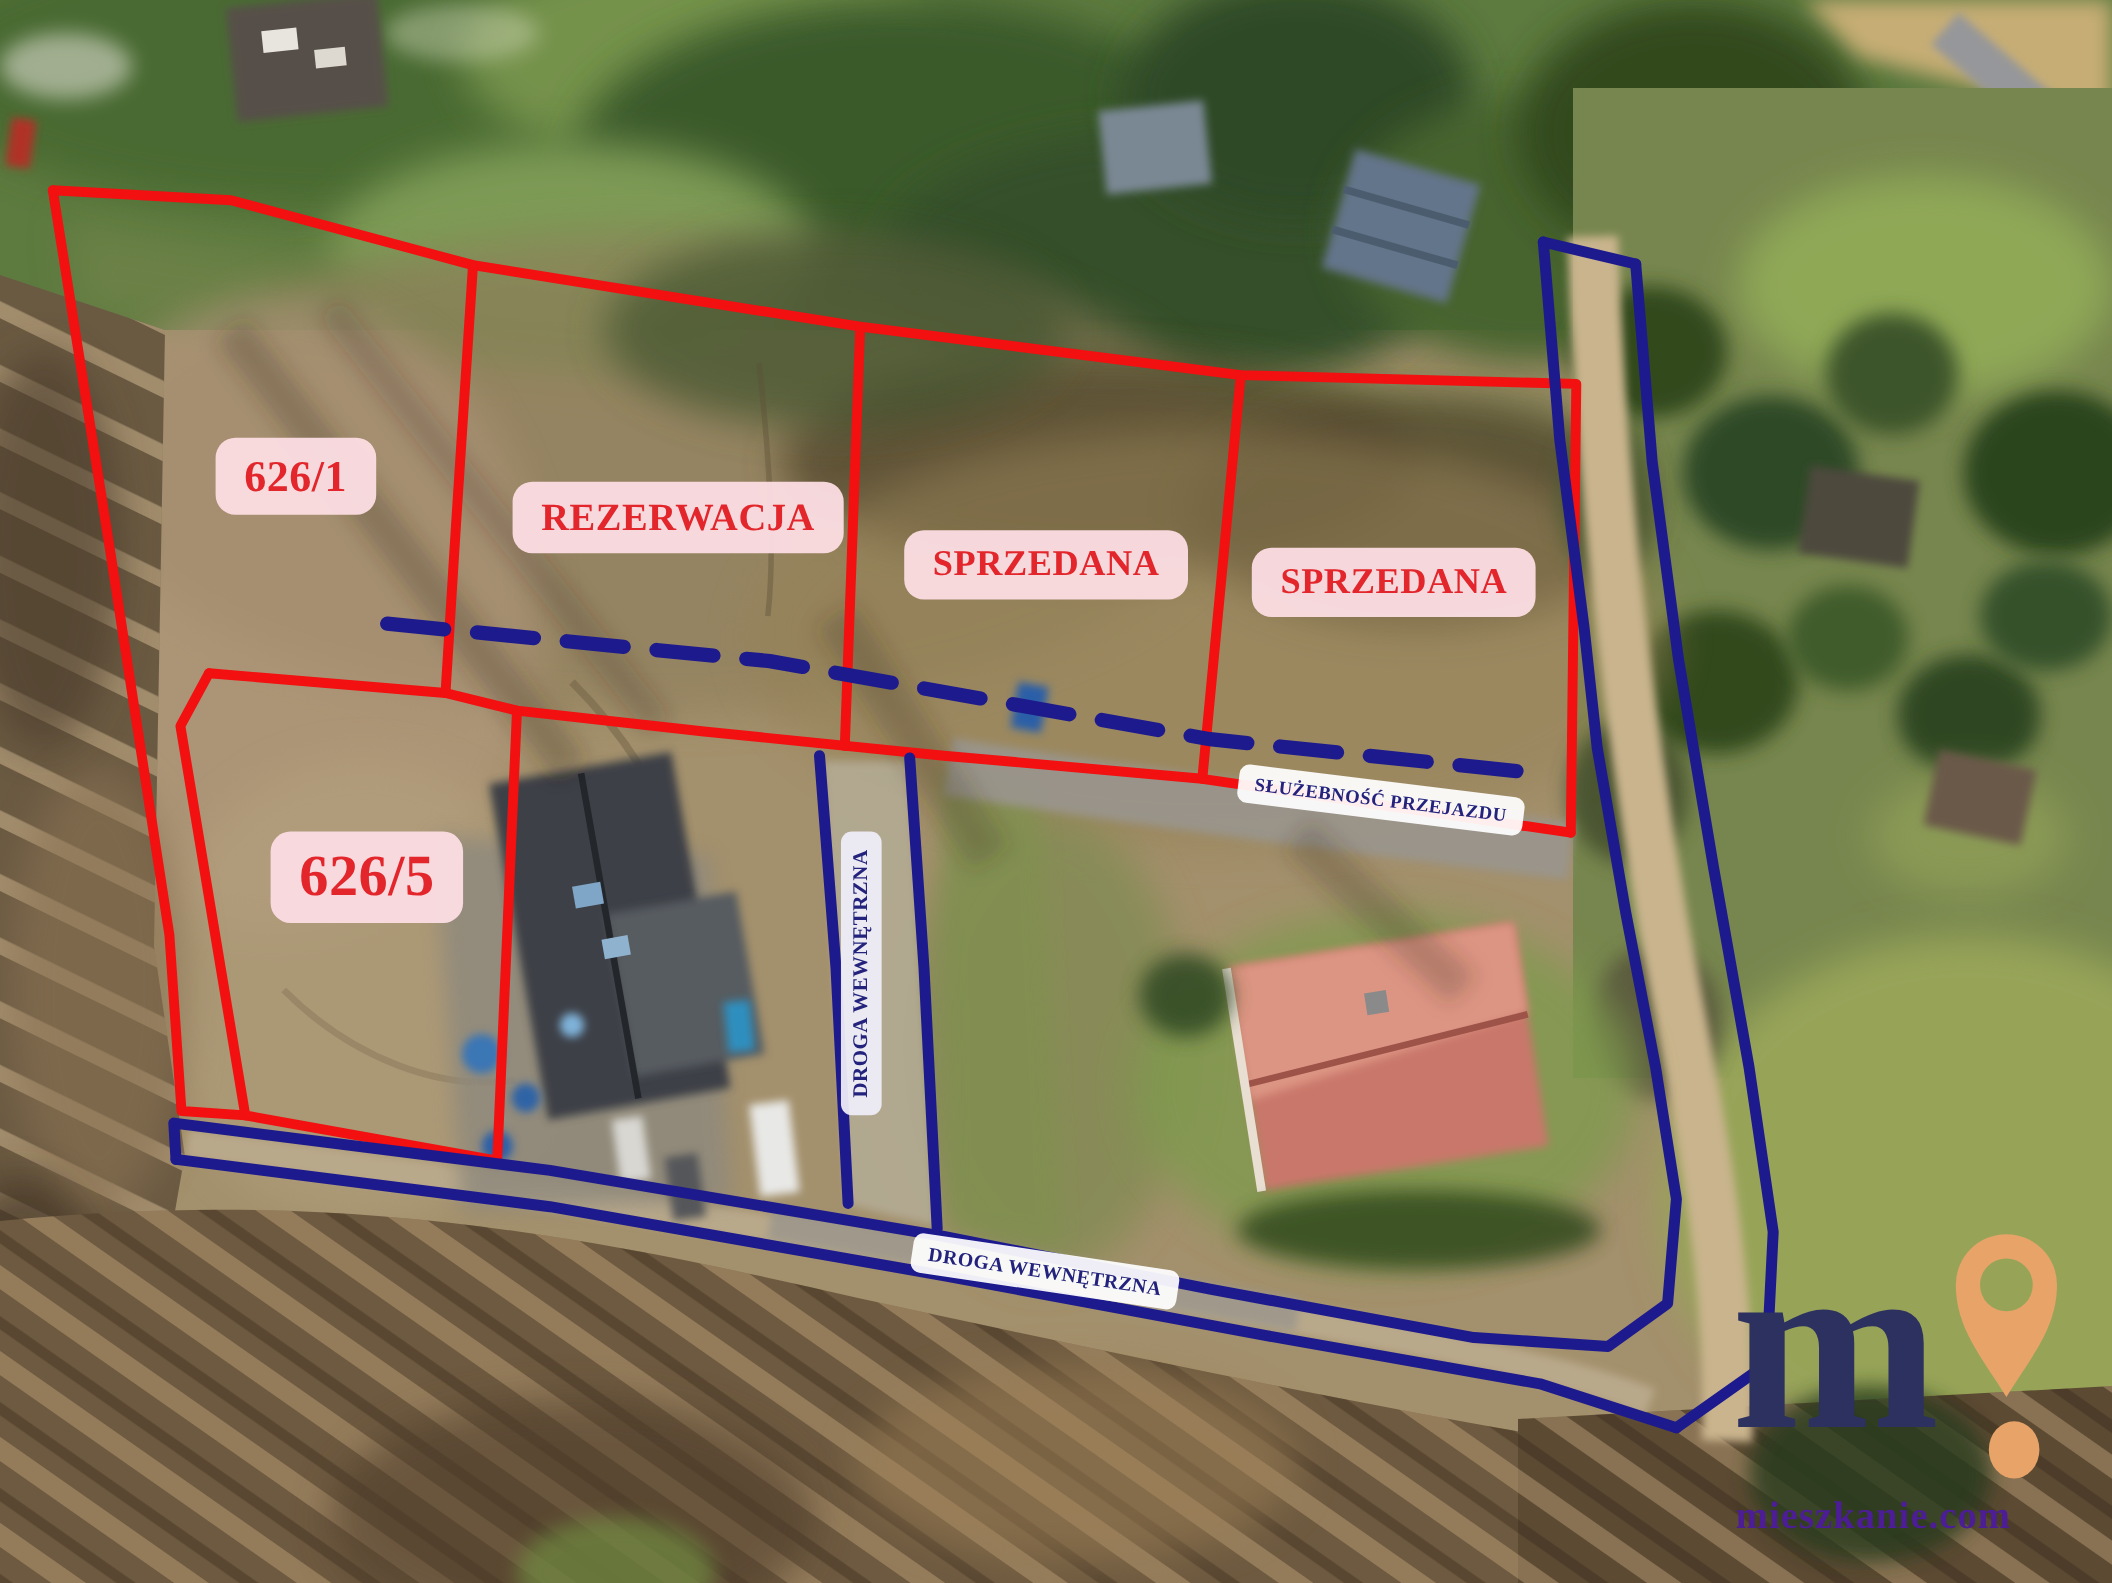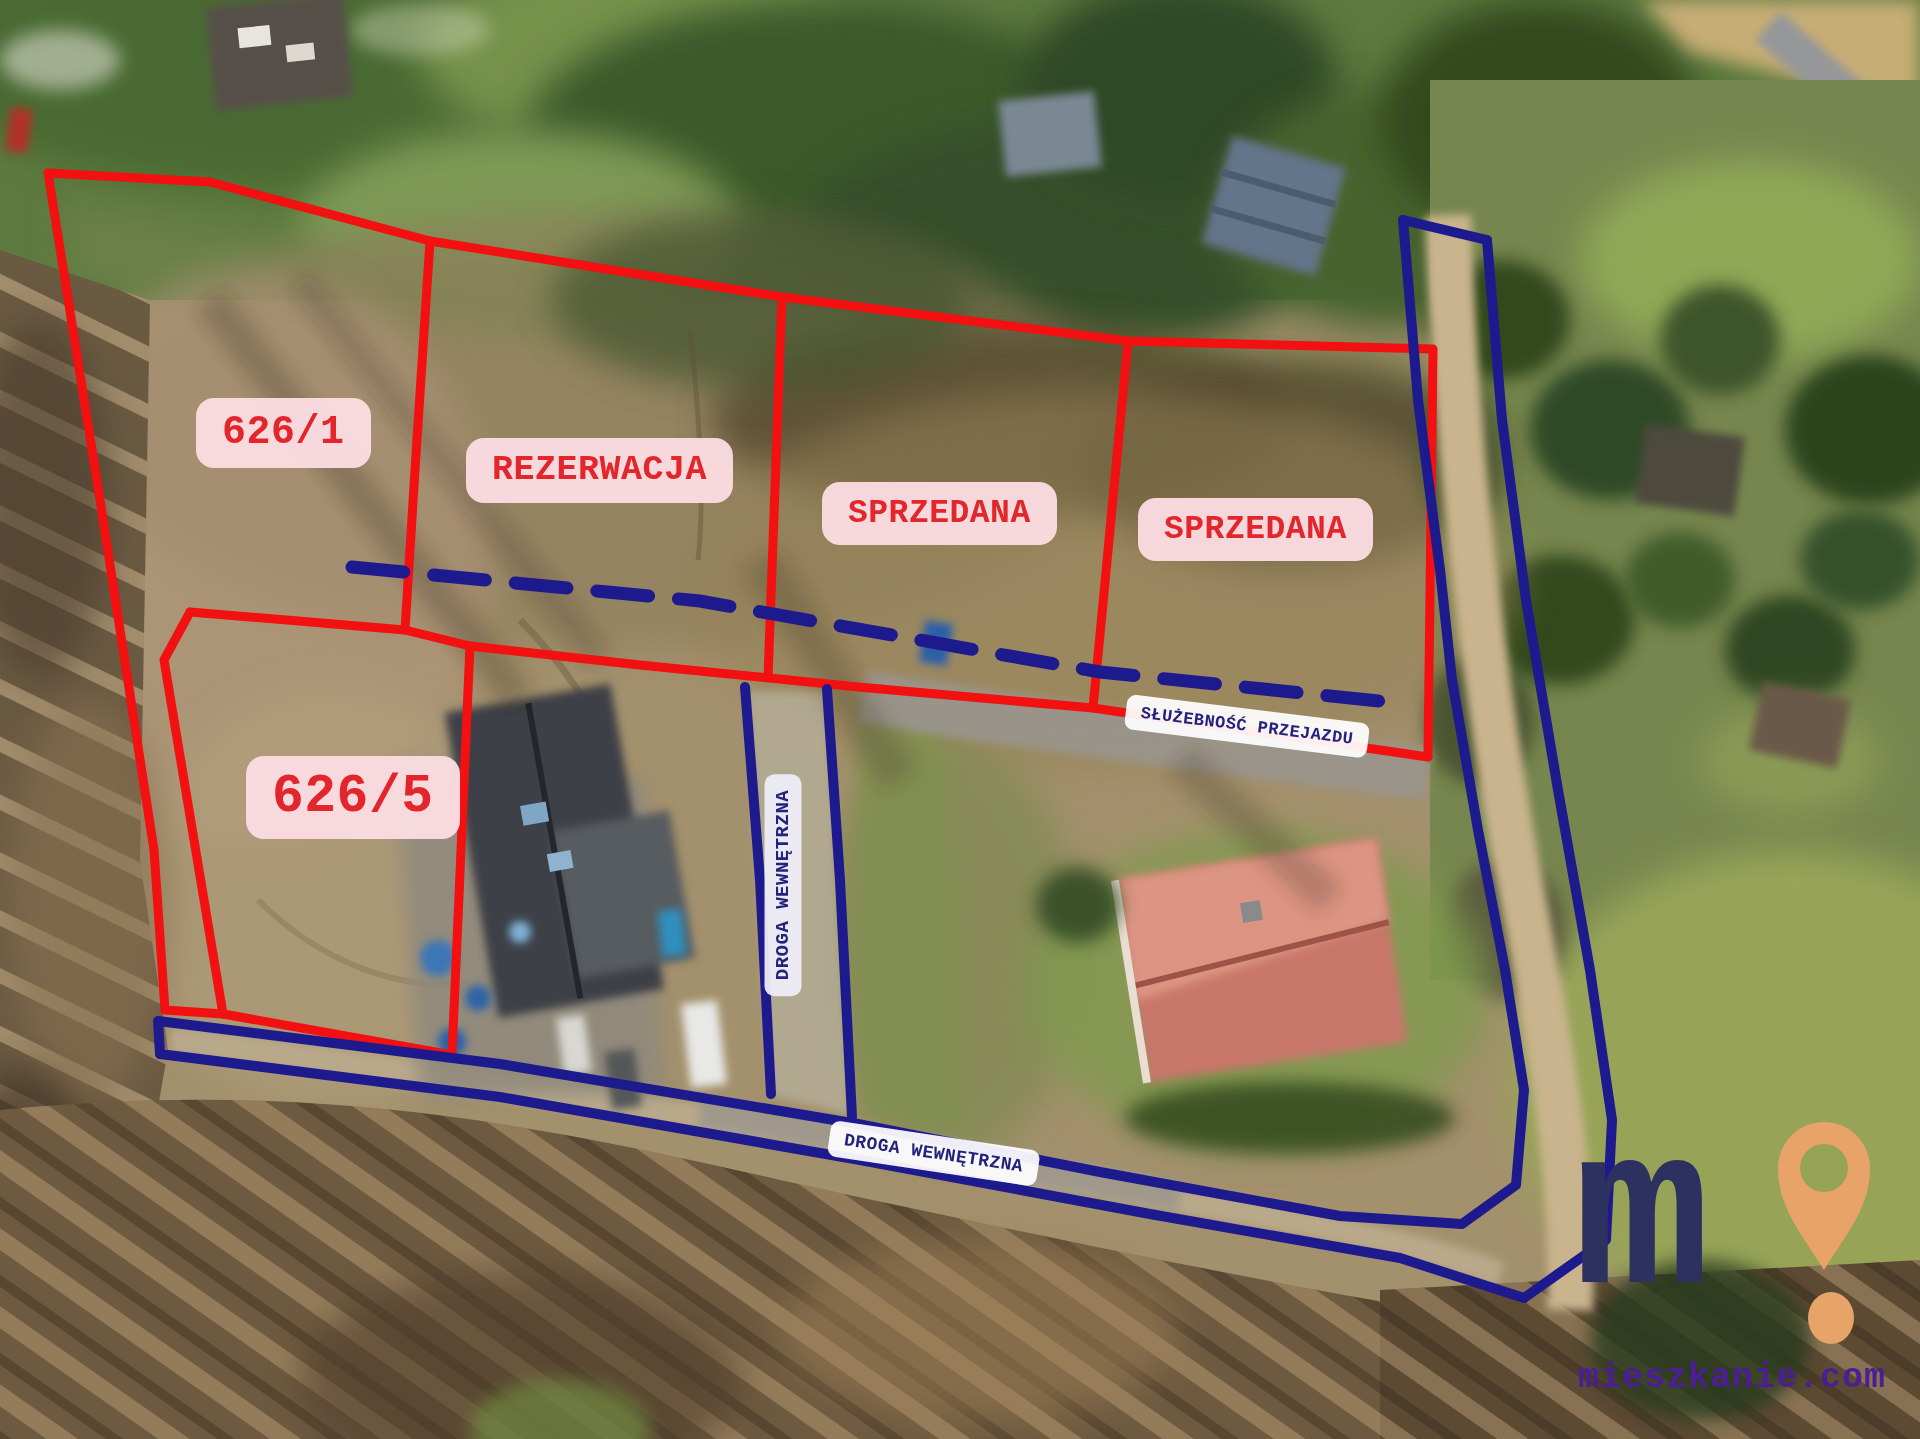--- a/index.html
+++ b/index.html
@@ -1,18 +1,18 @@
 <!DOCTYPE html>
 <html><head>
 <meta charset="utf-8">
 <style>
   html,body{margin:0;padding:0;background:#222;}
   #stage{
     position:relative;width:1920px;height:1439px;overflow:hidden;
-    background:#a3906c;font-family:Liberation Mono, monospace;
+    background:#a3906c;font-family:Liberation Serif, serif;
   }
   #stage svg.scene{position:absolute;left:0;top:0;width:1920px;height:1439px;}
   .pill{
     position:absolute;display:inline-flex;align-items:center;justify-content:center;
     font-weight:bold;white-space:nowrap;line-height:1;
   }
   .pill.red{
     background:rgba(251,221,226,.96);color:#e2262b;border-radius:18px;
     padding:15px 26px;letter-spacing:.5px;
   }

